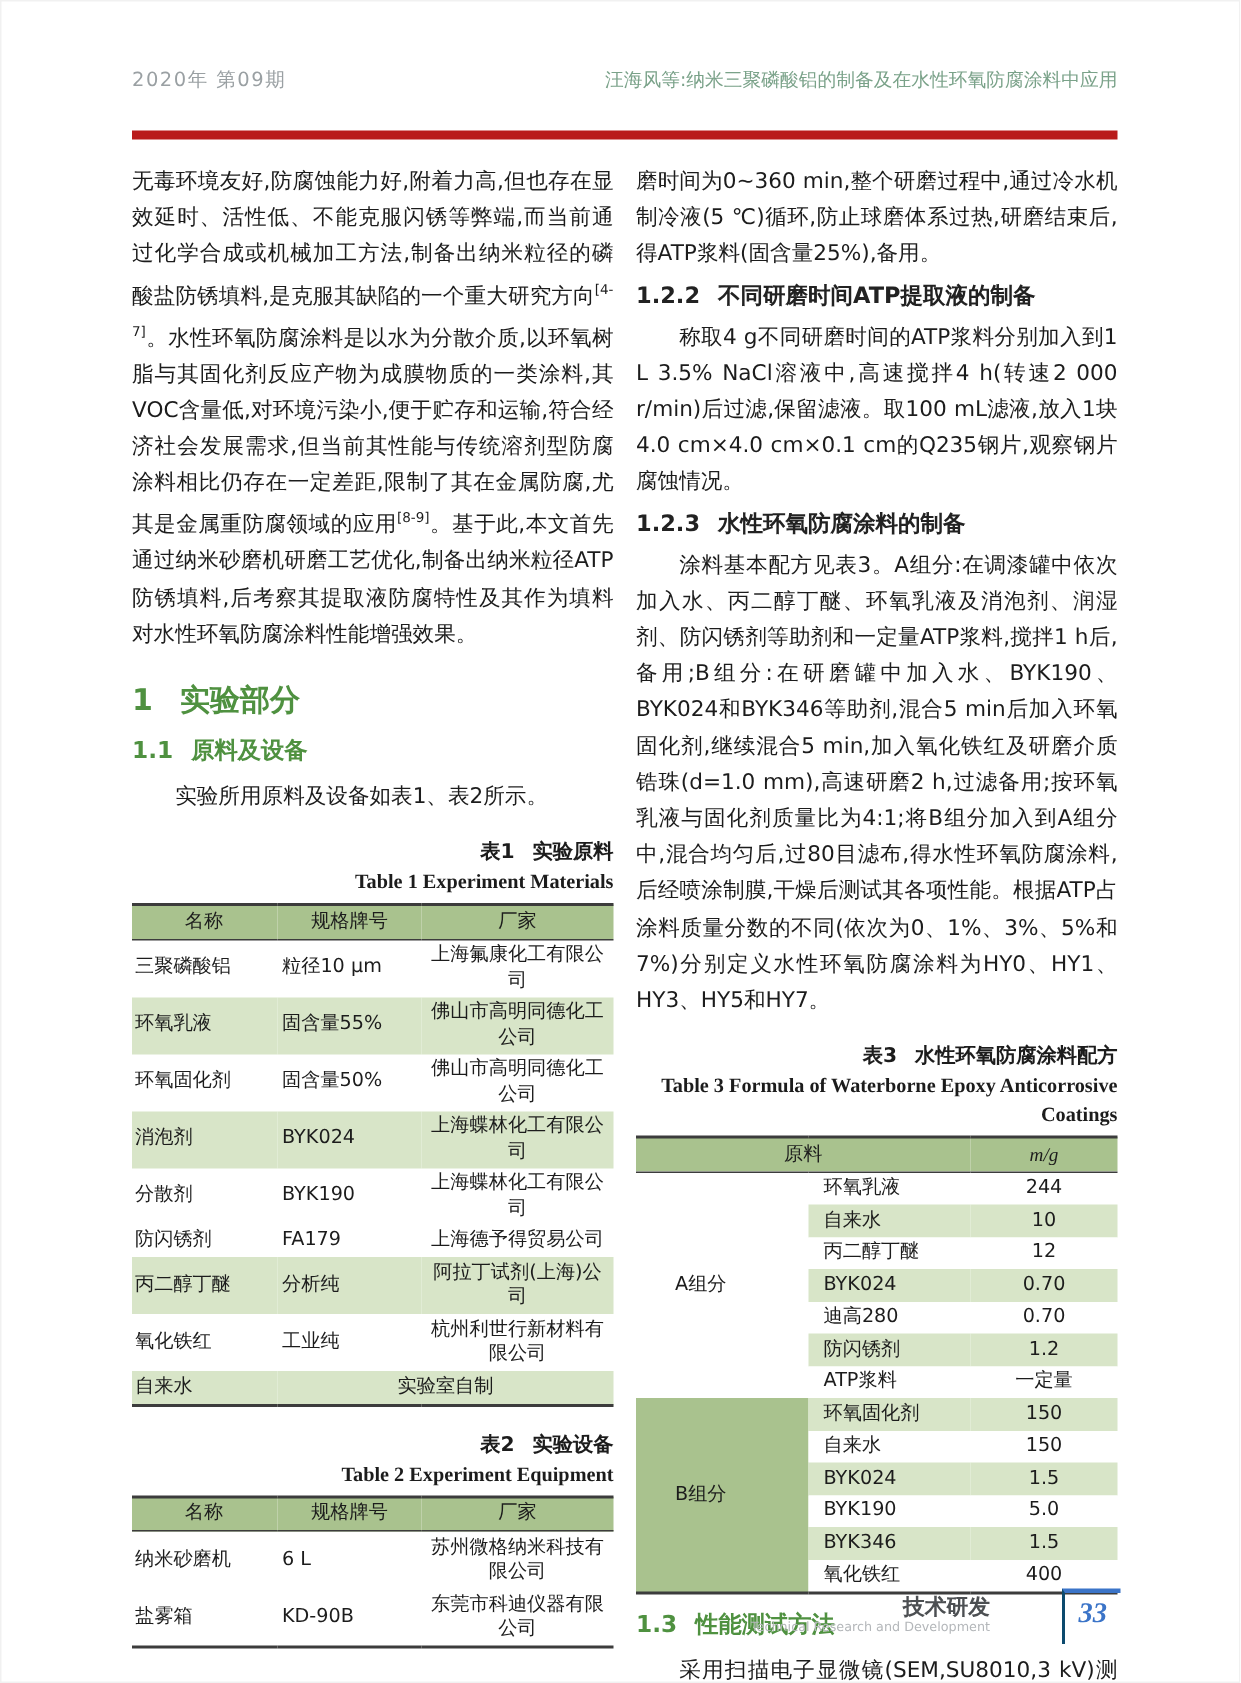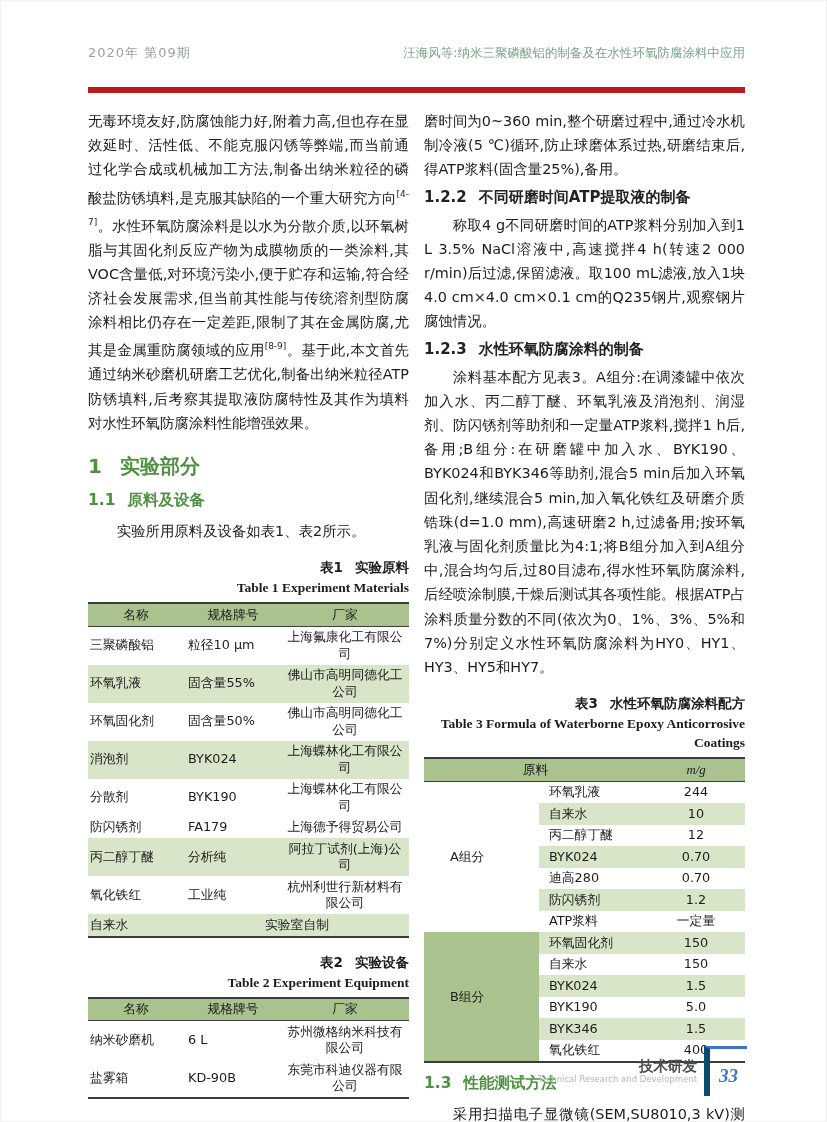--- a/index.html
+++ b/index.html
@@ -57,27 +57,27 @@
   .t3 tr.alt .grp{background:#fff;}
   .t3 tr.alt .grp-b{background:#a9c28e;}
   .t3 tr.alt .mc,.t3 tr.alt .vc{background:#d8e5c8;}
   .t3 td.mc,.t3 td.vc{background:#fff;}
   .t3 .mg{font-style:italic;font-family:"Liberation Serif","DejaVu Serif",serif;}
 
   .sp-a{margin-top:22px;}
 
   
   .footer{position:absolute;right:80px;bottom:26px;display:flex;align-items:center;}
-  .footer-text{text-align:right;margin-right:7px;}
+  .footer-text{text-align:right;margin-right:18px;}
   .f-zh{font-size:14.5px;font-weight:bold;color:#4c4f52;line-height:16px;}
   .f-en{font-size:8.5px;color:#b4b7ba;line-height:11px;}
-  .f-page{border-left:6px solid #0c4a6e;border-top:3px solid #3b74c8;
+  .f-page{border-left:2px solid #0c4a6e;border-top:3px solid #3b74c8;
     color:#3b74c8;font-family:"Liberation Serif","DejaVu Serif",serif;
     font-style:italic;font-weight:bold;font-size:19px;
-    padding:16px 9px 9px 9px;}
+    padding:3px 9px 9px 9px;margin-left:30px;}
 </style>
 </head>
 <body>
 
 <div class="page">
   <div class="content">
 
     <div class="head-bar">
       <span class="head-issue">2020年 第09期</span>
       <span class="head-title">汪海风等:纳米三聚磷酸铝的制备及在水性环氧防腐涂料中应用</span>

